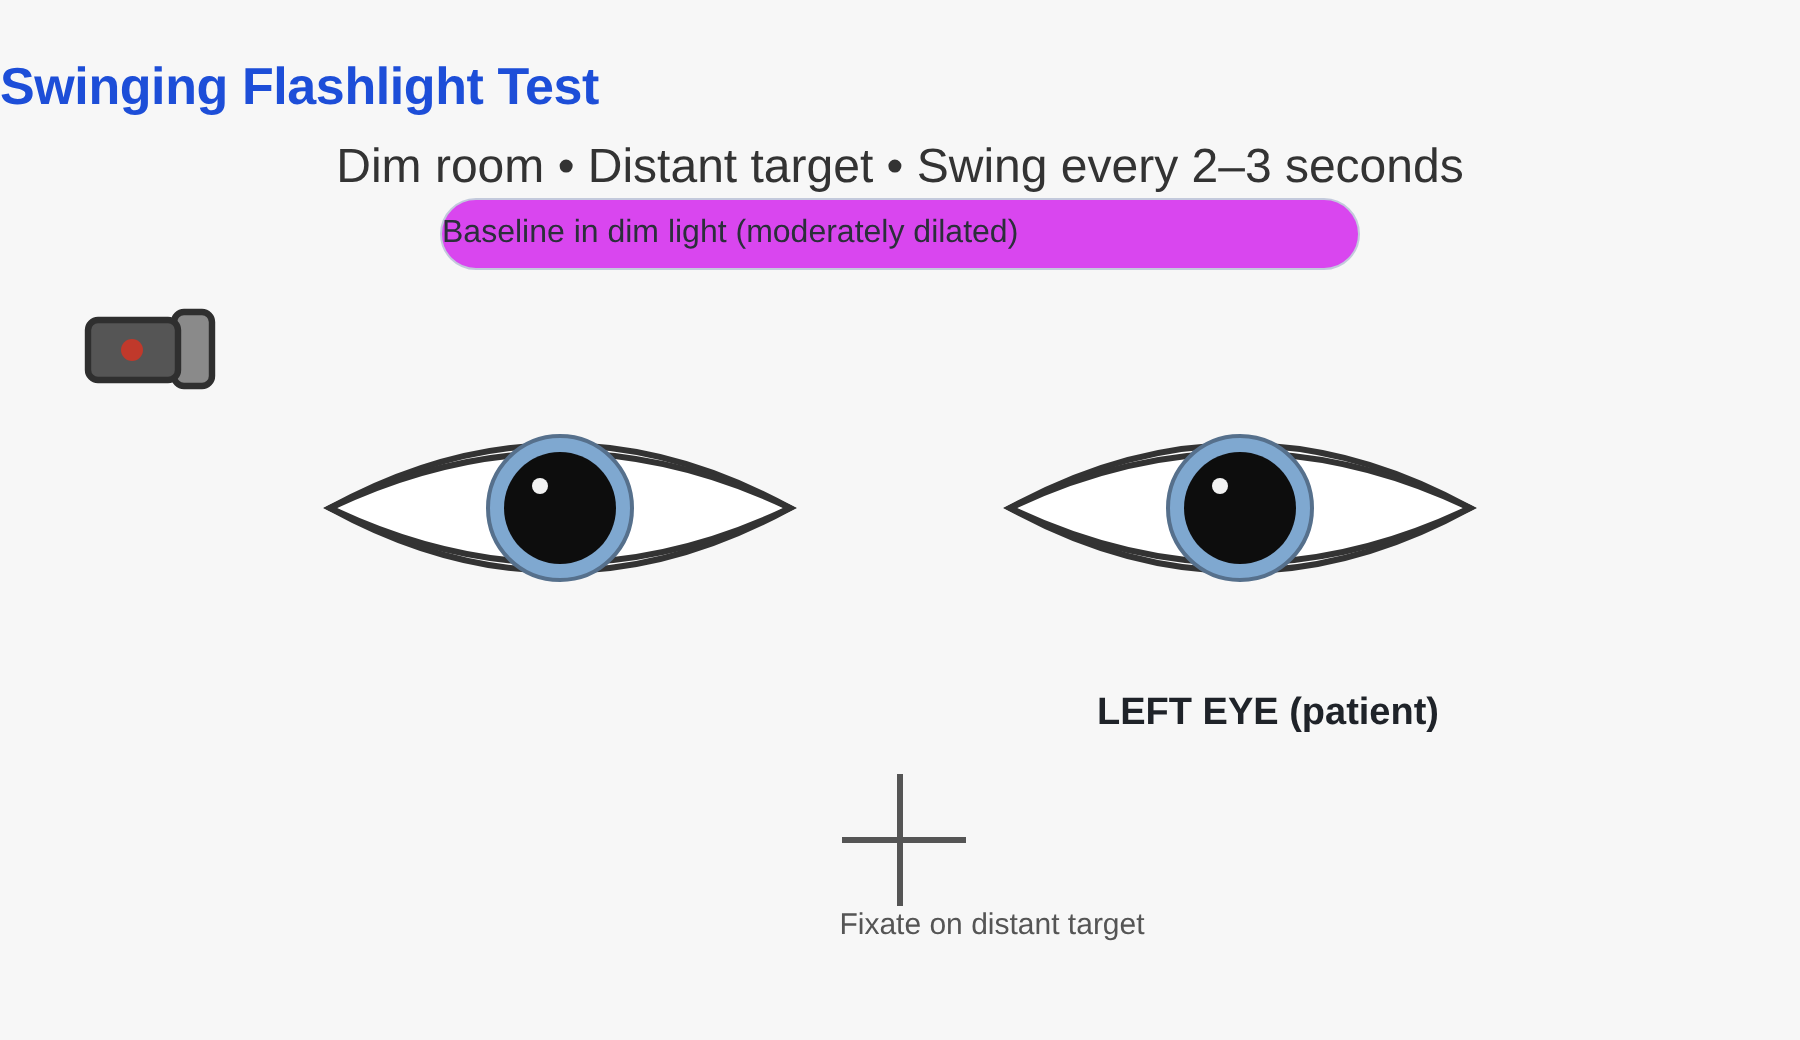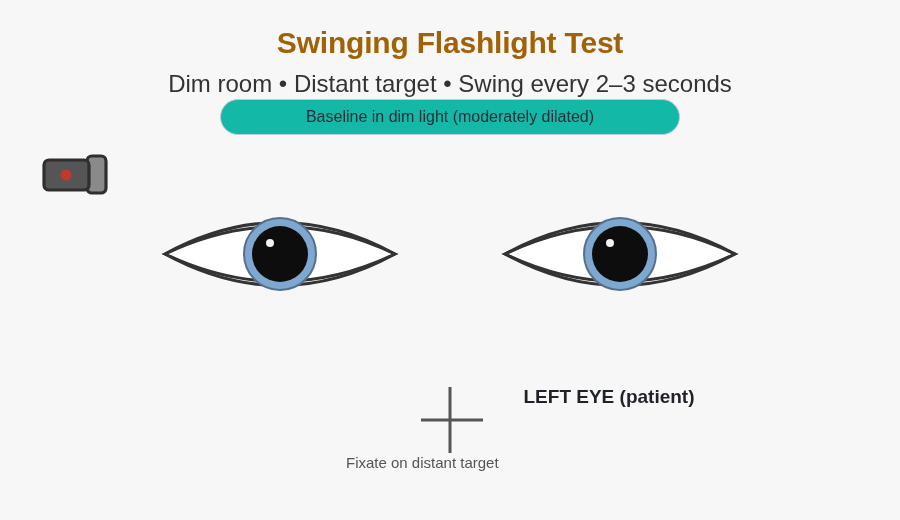--- a/index.html
+++ b/index.html
@@ -18,24 +18,23 @@
     width: 900px;
     height: 520px;
   }
 
   
   #title {
     position: absolute;
     left: 0;
     top: 20px;
     width: 900px;
-    text-align: center;
-    font-size: 30px;
+    font-size: 26px;
     font-weight: bold;
-    color: #a16207;
+    color: #1d4ed8;
     letter-spacing: -0.2px;
     line-height: 46px;
   }
   #subtitle {
     position: absolute;
     left: 0;
     top: 73px;
     width: 900px;
     text-align: center;
     font-size: 24px;
@@ -46,24 +45,23 @@
   
   #state-badge {
     position: absolute;
     left: 220px;
     top: 99px;
     width: 460px;
     height: 36px;
     box-sizing: border-box;
     border: 1px solid #c3c9dc;
     border-radius: 18px;
-    background: #14b8a6;
+    background: #d946ef;
     display: flex;
     align-items: center;
-    justify-content: center;
   }
   #state-badge .badge-text {
     font-size: 16px;
     color: #2b2f3a;
     line-height: 20px;
   }
 
   
   #flashlight {
     position: absolute;
@@ -87,35 +85,36 @@
     position: absolute;
     top: 344px;
     width: 300px;
     text-align: center;
     font-size: 19px;
     font-weight: bold;
     color: #1f2329;
     line-height: 26px;
   }
   #eye-right-label { left: 130px; }
-  #eye-left-label  { left: 459px; margin-top: 40px; }
+  #eye-left-label  { left: 484px; }
 
   
   #fixation-cross {
     position: absolute;
     left: 412px;
     top: 383px;
     width: 76px;
     height: 76px;
   }
   #fixation-caption {
     position: absolute;
     left: 346px;
     top: 453px;
     width: 300px;
+    text-align: center;
     font-size: 15px;
     color: #555555;
     line-height: 20px;
   }
 </style>
 </head>
 <body>
 
 <div id="stage">
 

